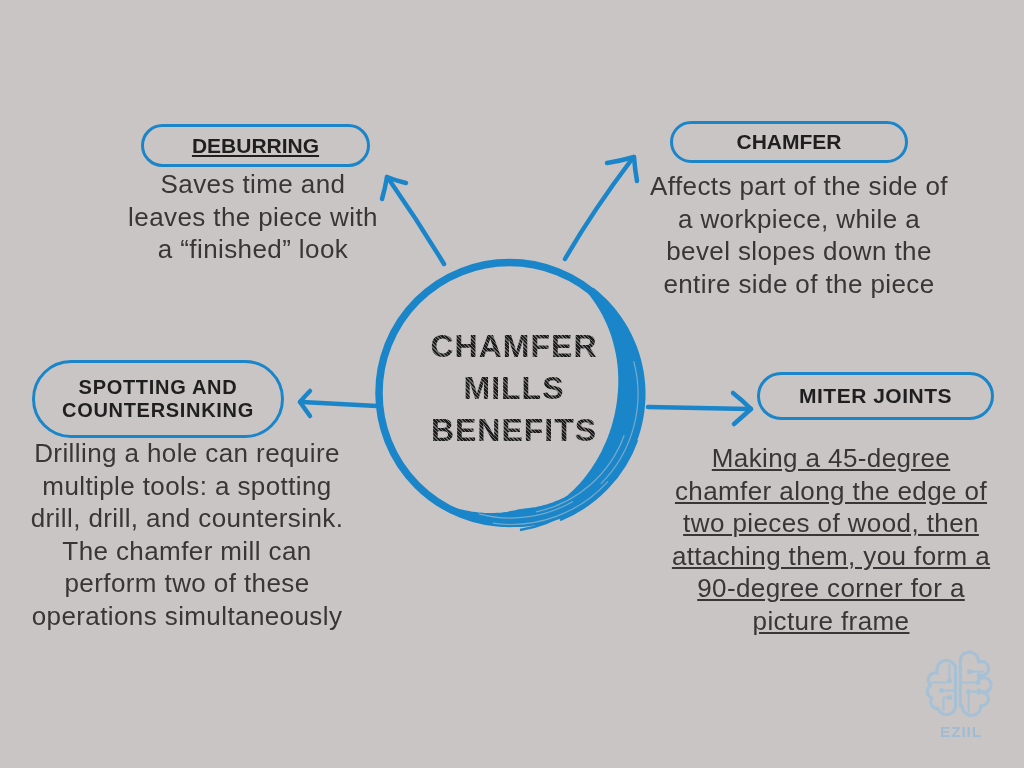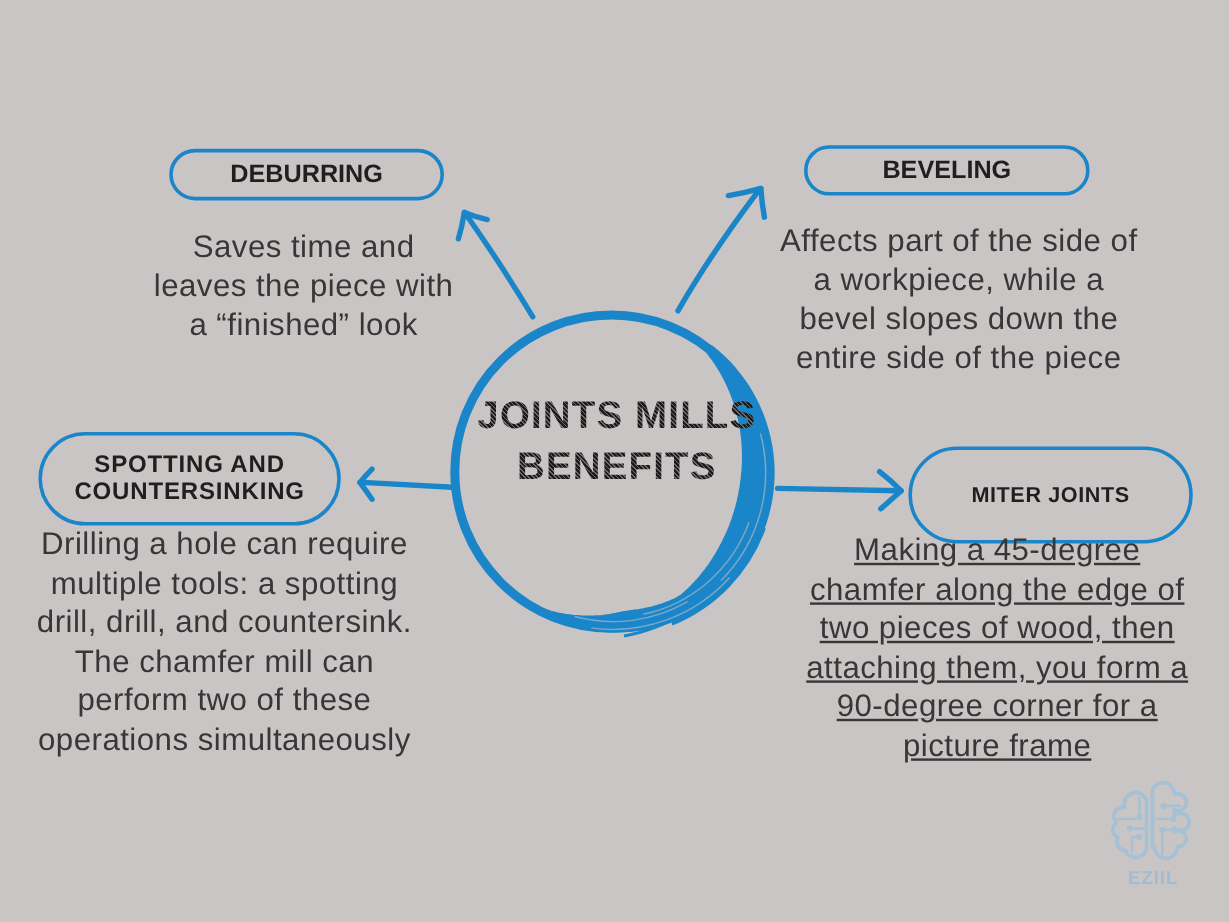--- a/index.html
+++ b/index.html
@@ -58,23 +58,23 @@
     <circle cx="949.5" cy="681" r="2.6"></circle>
     <circle cx="941.5" cy="690.5" r="2.6"></circle>
     <circle cx="949.5" cy="697.5" r="2.6"></circle>
     <circle cx="969.6" cy="671.6" r="2.6"></circle>
     <circle cx="977.8" cy="682.5" r="2.6"></circle>
     <circle cx="968.7" cy="691.6" r="2.6"></circle>
   </g>
   <text x="961" y="737" fill="#9fbcd3" font-family="Liberation Sans" font-size="15.5" font-weight="bold" letter-spacing="0.8" text-anchor="middle">EZIIL</text>
 </svg>
 
-<div class="pill" style="left:141px;top:124px;width:229px;height:43px;font-size:21px;letter-spacing:0px;">DEBURRING</div>
-<div class="pill" style="left:670px;top:121px;width:238px;height:42px;font-size:21px;letter-spacing:0px;">BEVELING</div>
+<div class="pill" style="left:141px;top:124px;width:229px;height:43px;font-size:21px;letter-spacing:0px;text-decoration:underline;">DEBURRING</div>
+<div class="pill" style="left:670px;top:121px;width:238px;height:42px;font-size:21px;letter-spacing:0px;">CHAMFER</div>
 <div class="pill" style="left:32px;top:360px;width:252px;height:78px;font-size:20px;letter-spacing:0.7px;line-height:23.5px;">SPOTTING AND<br>COUNTERSINKING</div>
-<div class="pill" style="left:757px;top:372px;width:237px;height:81px;font-size:18px;letter-spacing:0.5px;">MITER JOINTS</div>
+<div class="pill" style="left:757px;top:372px;width:237px;height:48px;font-size:21px;letter-spacing:0.5px;">MITER JOINTS</div>
 
-<div class="para" style="left:93px;top:189px;width:320px;">Saves time and<br>leaves the piece with<br>a “finished” look</div>
-<div class="para" style="left:639px;top:184px;width:320px;">Affects part of the side of<br>a workpiece, while a<br>bevel slopes down the<br>entire side of the piece</div>
+<div class="para" style="left:93px;top:168px;width:320px;">Saves time and<br>leaves the piece with<br>a “finished” look</div>
+<div class="para" style="left:639px;top:170px;width:320px;">Affects part of the side of<br>a workpiece, while a<br>bevel slopes down the<br>entire side of the piece</div>
 <div class="para" style="left:27px;top:437px;width:320px;">Drilling a hole can require<br>multiple tools: a spotting<br>drill, drill, and countersink.<br>The chamfer mill can<br>perform two of these<br>operations simultaneously</div>
 <div class="para" style="left:666px;top:442px;width:330px;text-decoration:underline;">Making a 45-degree<br>chamfer along the edge of<br>two pieces of wood, then<br>attaching them, you form a<br>90-degree corner for a<br>picture frame</div>
 
-<div class="title">JOINTS MILLS BENEFITS</div>
+<div class="title">CHAMFER MILLS BENEFITS</div>
 
 </body></html>

